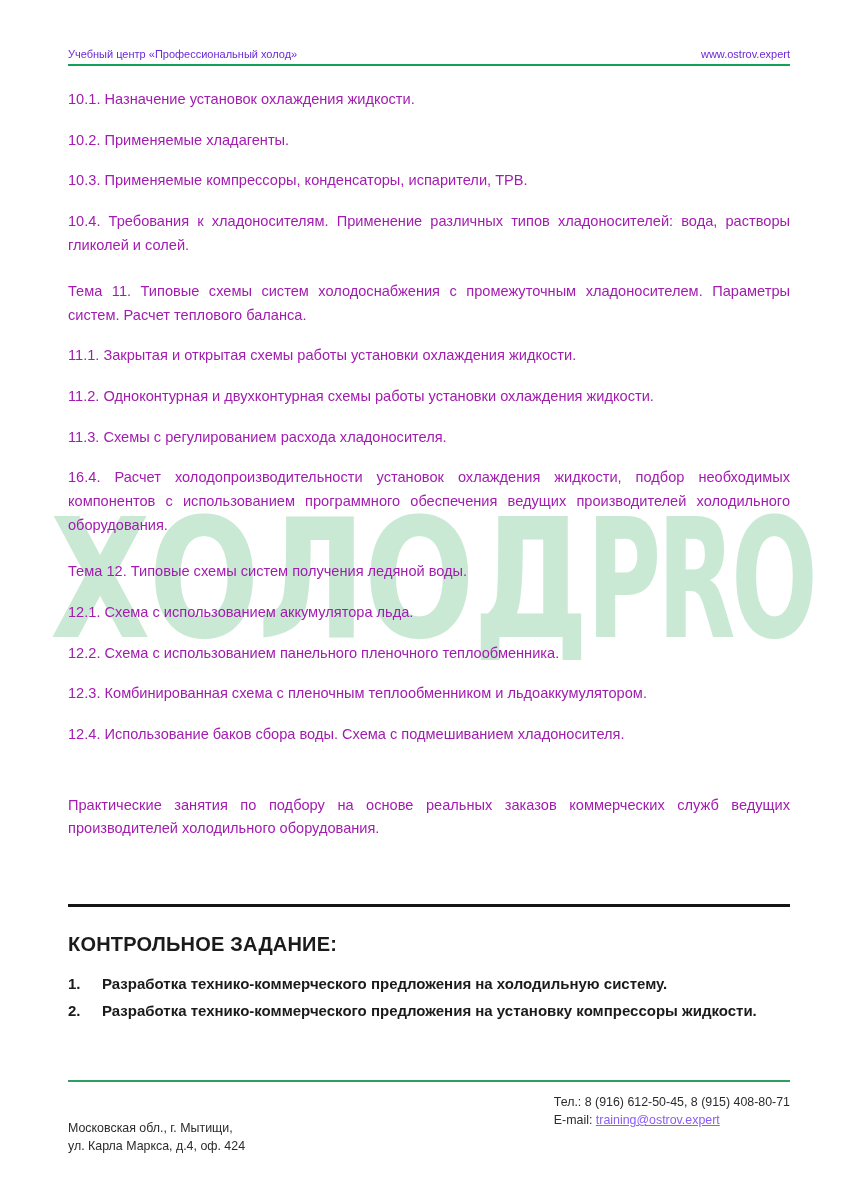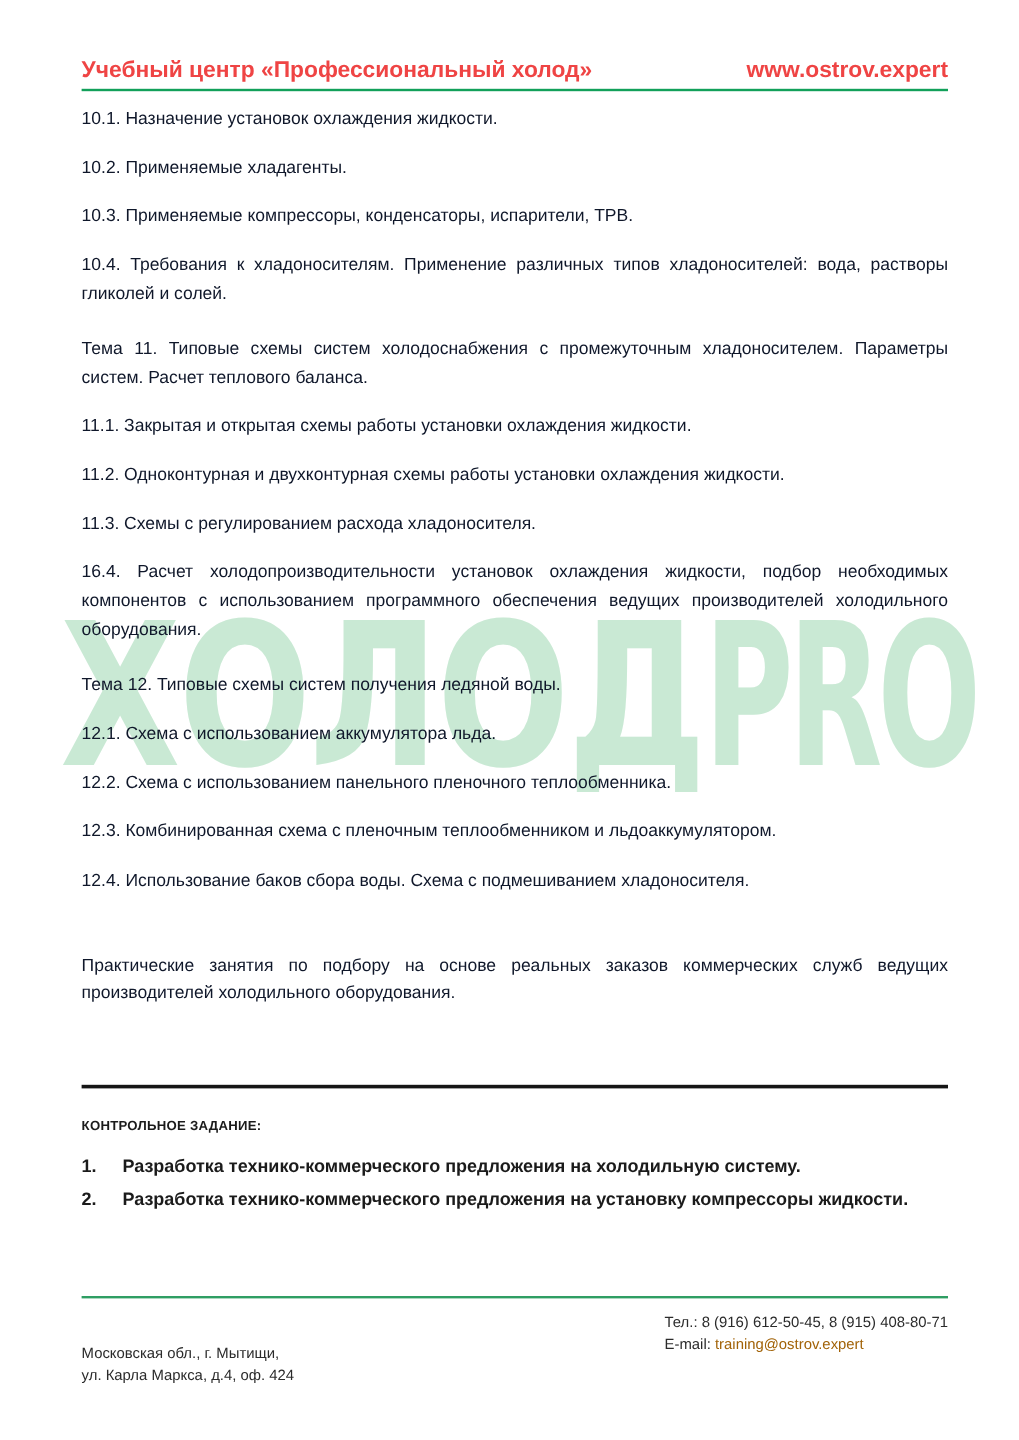--- a/index.html
+++ b/index.html
@@ -63,23 +63,23 @@
     width: 722px;
     z-index: 2;
   }
   .header-row {
     display: flex;
     justify-content: space-between;
     align-items: baseline;
     padding-bottom: 4px;
   }
   .header-left, .header-right {
-    font-size: 19px;
-    font-weight: 700;
-    color: #ef4444;
+    font-size: 11px;
+    font-weight: 400;
+    color: #6d28d9;
     white-space: nowrap;
   }
   .header-rule {
     height: 2px;
     background: #12a05a;
     width: 100%;
   }
 
   
   .content {
@@ -87,40 +87,40 @@
     left: 68px;
     top: 88px;
     width: 722px;
     z-index: 1;
   }
   .para {
     font-size: 14.6px;
     line-height: 1.62;
     text-align: justify;
     margin: 0 0 17px 0;
-    color: #0f172a;
+    color: #a21caf;
   }
   .para.bold {
     font-weight: 400;
   }
   .spacer-sm { height: 6px; }
   .spacer-md { height: 30px; }
   .spacer-lg { height: 46px; }
 
   
   .divider-black {
     height: 3px;
     background: #151515;
     width: 100%;
     margin: 0 0 26px 0;
   }
 
   
   .assign-title {
-    font-size: 11px;
+    font-size: 20px;
     font-weight: 700;
     margin: 0 0 16px 0;
     letter-spacing: 0.2px;
   }
   .assign-list {
     margin: 0;
     padding: 0;
     list-style: none;
   }
   .assign-item {
@@ -158,21 +158,22 @@
     justify-content: space-between;
     align-items: flex-start;
     font-size: 12.4px;
     line-height: 1.45;
     color: #2b2b2b;
   }
   .footer-left { text-align: left; margin-top: 26px; }
   .footer-right { }
   .footer-line { white-space: nowrap; }
   .email-link {
-    color: #a16207;
+    color: #8b5cf6;
+    text-decoration: underline;
   }
 </style>
 </head>
 <body>
 
 <div class="page">
 
   <div class="watermark">
     <div class="watermark-text">
       <span>ХОЛОД</span><span class="wm-pro">PRO</span>

